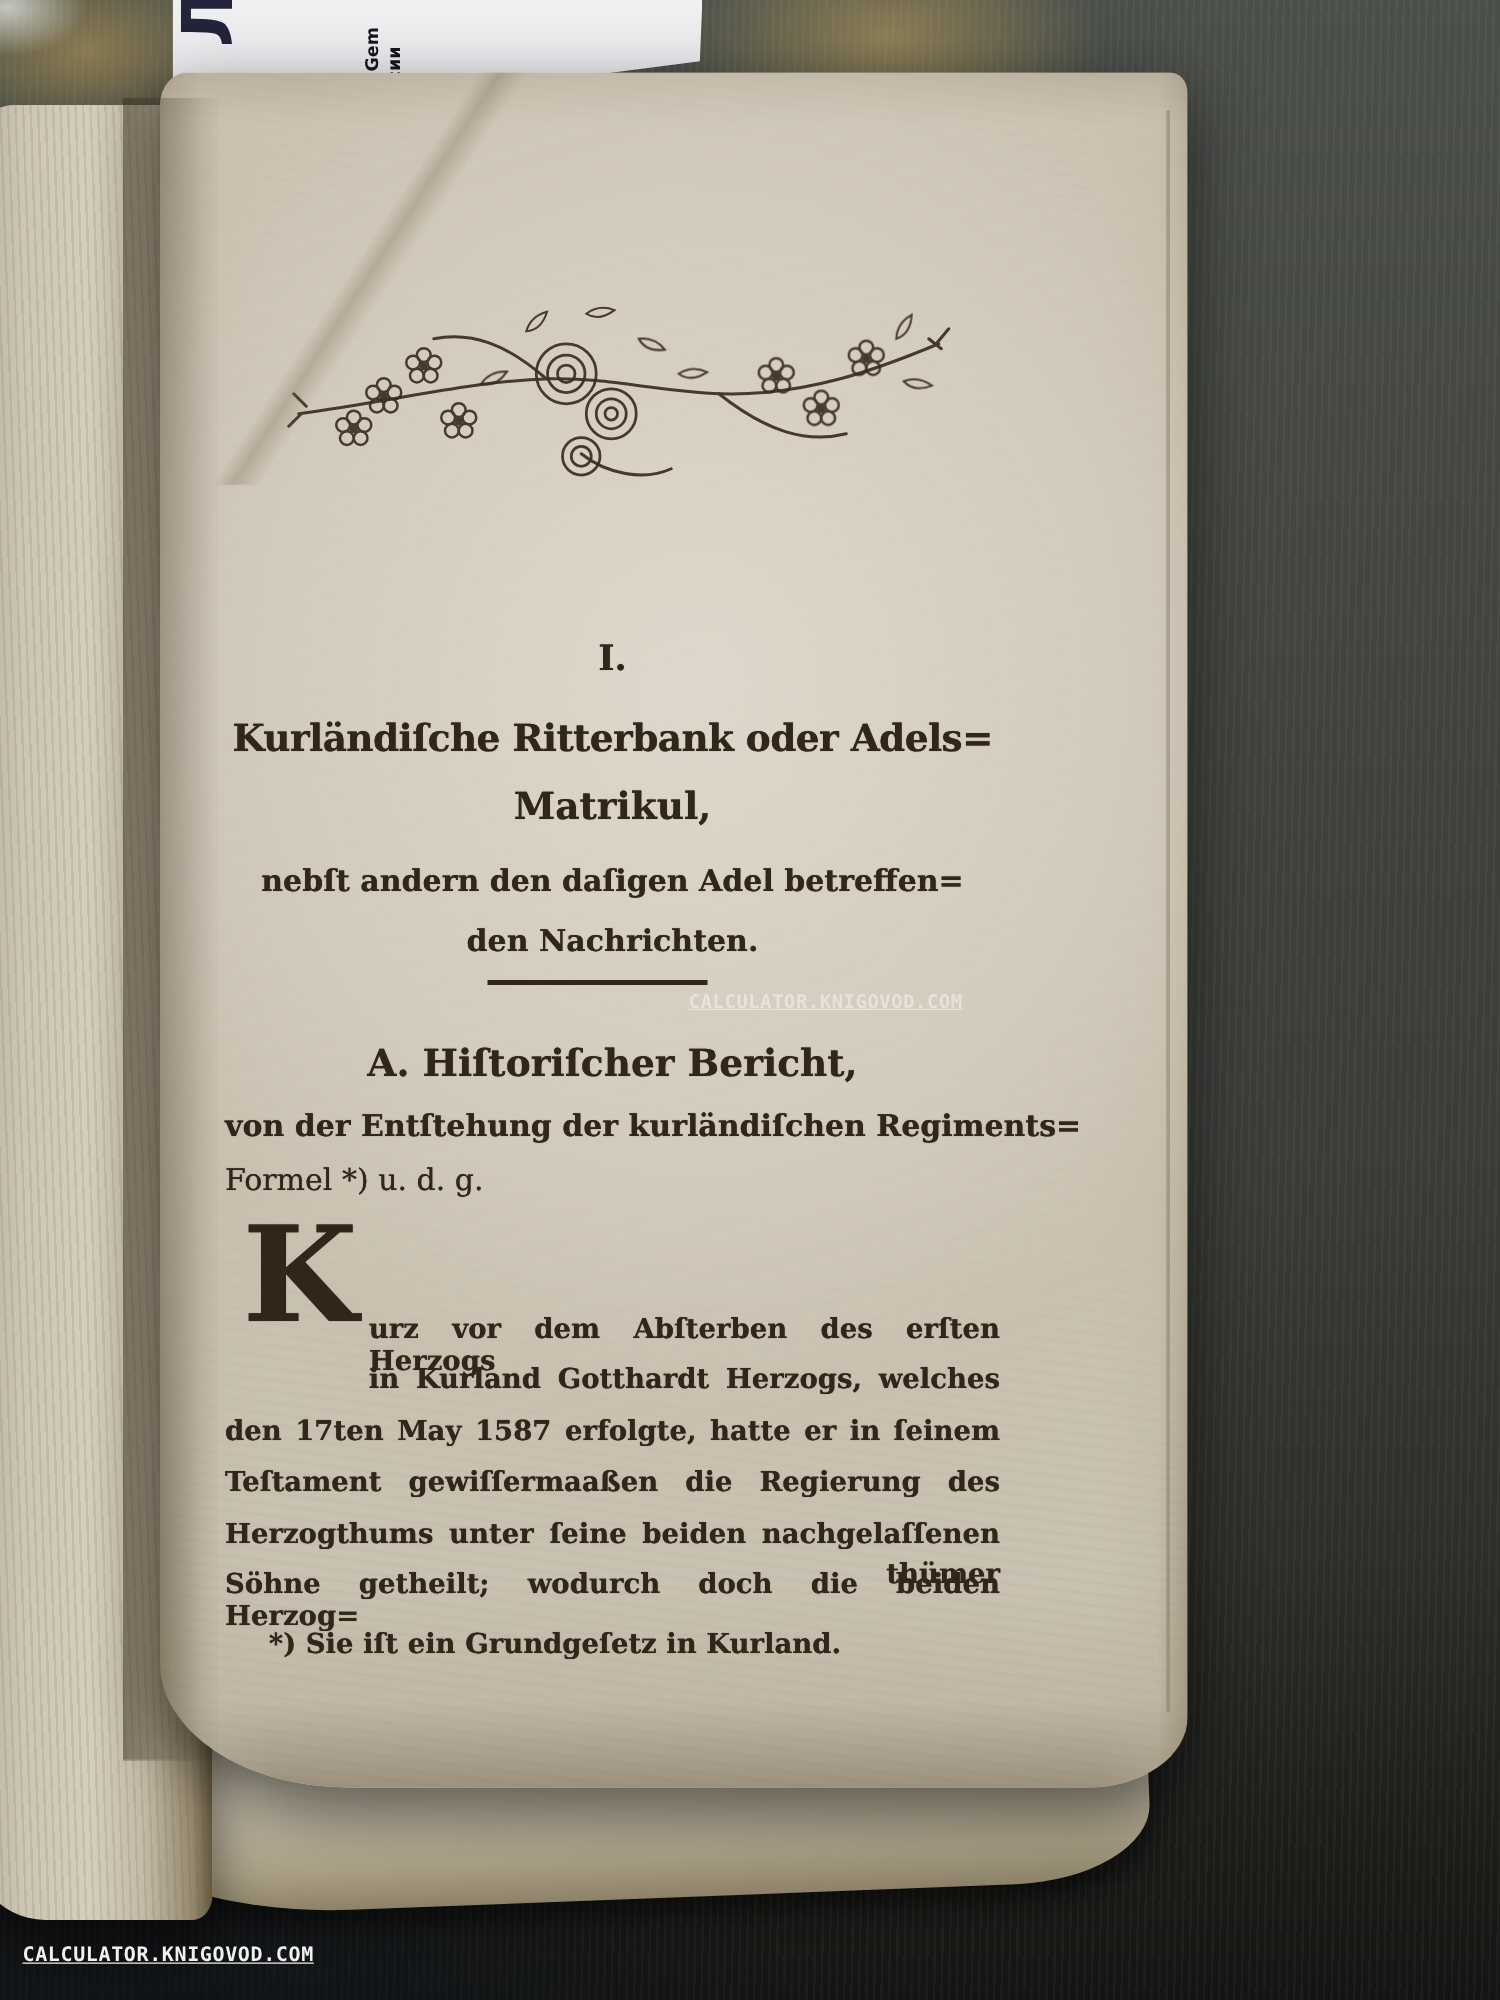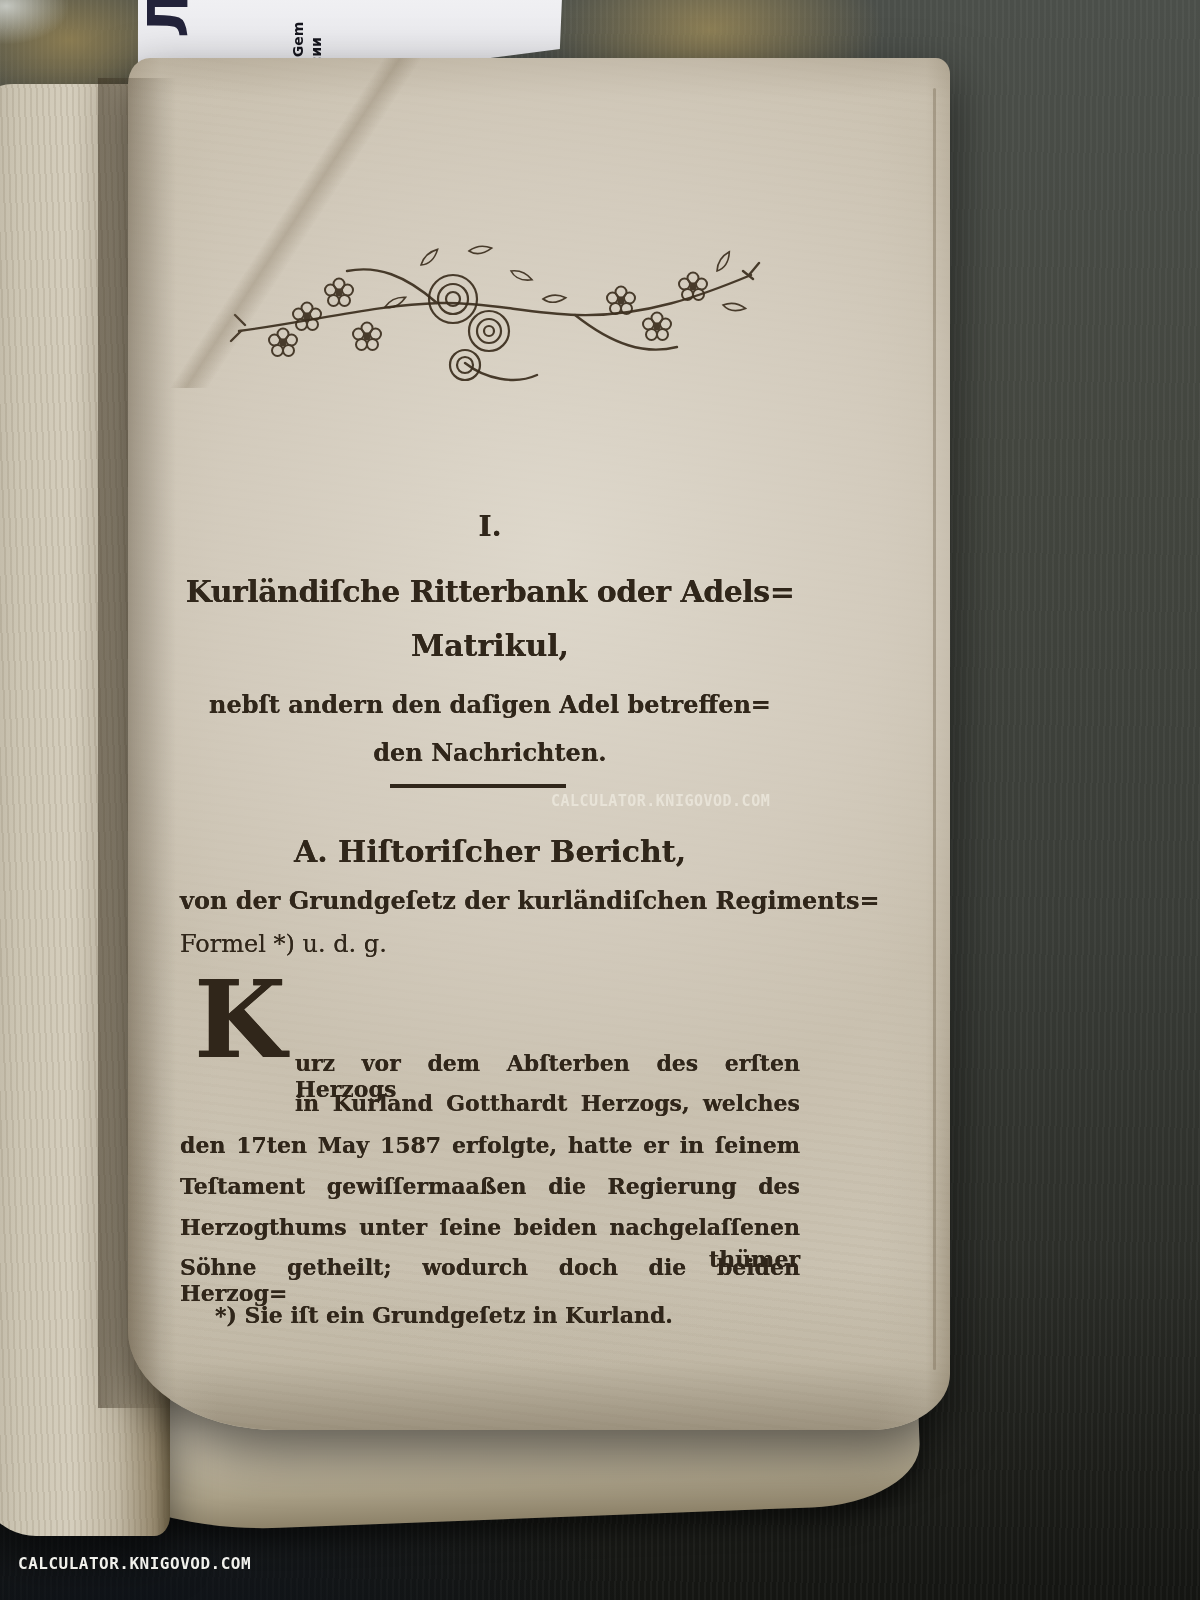--- a/index.html
+++ b/index.html
@@ -67,21 +67,21 @@
   .sh1{top:828px;font-size:24px;font-weight:bold;text-align:center;white-space:nowrap;}
   .sh2{top:872px;font-size:24px;font-weight:normal;text-align:left;}
   .dropcap{position:absolute;left:14px;top:912px;font-size:106px;line-height:.95;font-weight:bold;}
   .bl{font-size:22px;font-weight:bold;text-align:justify;text-align-last:justify;margin-top:40px;}
   .bl.ind{left:115px;width:505px;}
   .b0{top:952px;} .b1{top:992px;} .b2{top:1034px;} .b3{top:1075px;} .b4{top:1116px;} .b5{top:1156px;}
   .catch{top:1188px;font-size:22px;font-weight:bold;text-align:right;padding-right:22px;width:598px;}
   .footnote{top:1244px;font-size:22px;font-weight:bold;padding-left:35px;width:585px;text-align:left;}
   
   .wm{position:absolute;z-index:10;font-family:"DejaVu Sans Mono","Liberation Mono",monospace;
-    font-weight:bold;letter-spacing:.5px;white-space:nowrap;}
+    font-weight:bold;letter-spacing:.5px;white-space:nowrap;text-decoration:underline;}
   .wm-center{left:551px;top:792px;font-size:15px;color:rgba(243,240,231,.62);}
   .wm-bottom{left:18px;top:1554px;font-size:16px;color:#f1f1ec;}
 </style>
 </head>
 <body>
 
 <div class="scene">
 
   <div class="slip">
     <span class="slip-letter">Л</span>
@@ -149,21 +149,21 @@
         </g>
       </svg>
 
       <div class="abs ink sec-num">I.</div>
       <div class="abs ink t1">Kurländiſche Ritterbank oder Adels=</div>
       <div class="abs ink t2">Matrikul,</div>
       <div class="abs ink s1">nebſt andern den daſigen Adel betreffen=</div>
       <div class="abs ink s2">den Nachrichten.</div>
       <div class="divider"></div>
       <div class="abs ink hd">A. Hiſtoriſcher Bericht,</div>
-      <div class="abs ink sh1">von der Grundgeſetz der kurländiſchen Regiments=</div>
+      <div class="abs ink sh1">von der Entſtehung der kurländiſchen Regiments=</div>
       <div class="abs ink sh2">Formel *) u. d. g.</div>
 
       <div class="dropcap ink">K</div>
       <div class="abs ink bl ind b0">urz vor dem Abſterben des erſten Herzogs</div>
       <div class="abs ink bl ind b1">in Kurland Gotthardt Herzogs, welches</div>
       <div class="abs ink bl b2">den 17ten May 1587 erfolgte, hatte er in ſeinem</div>
       <div class="abs ink bl b4">Herzogthums unter ſeine beiden nachgelaſſenen</div>
       <div class="abs ink bl b3">Teſtament gewiſſermaaßen die Regierung des</div>
       <div class="abs ink bl b5">Söhne getheilt; wodurch doch die beiden Herzog=</div>
       <div class="abs ink footnote">*) Sie iſt ein Grundgeſetz in Kurland.</div>

